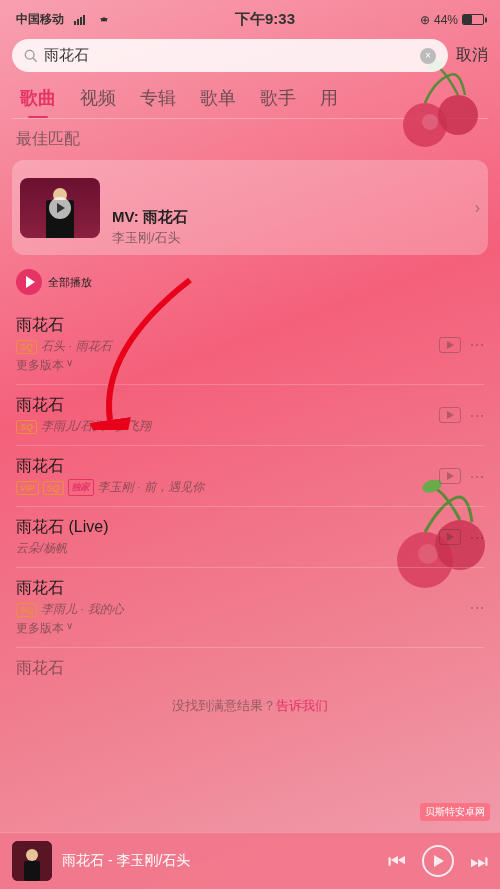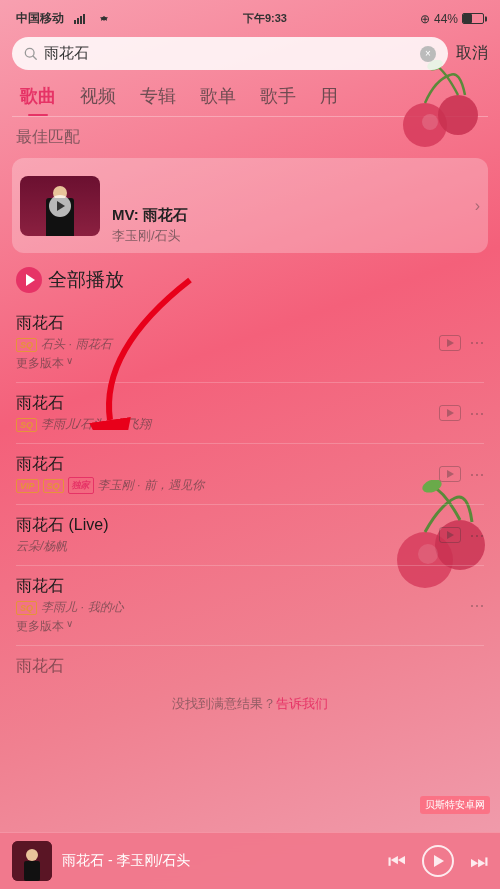--- a/index.html
+++ b/index.html
@@ -22,21 +22,21 @@
       padding: 10px 16px 4px;
       position: relative;
       z-index: 10;
     }
     .status-left {
       font-size: 12px;
       font-weight: 600;
       color: #333;
     }
     .status-center {
-      font-size: 11px;
+      font-size: 15px;
       font-weight: 600;
       color: #333;
     }
     .status-right {
       display: flex;
       align-items: center;
       gap: 4px;
       font-size: 12px;
       color: #333;
     }
@@ -273,21 +273,21 @@
     }
     .play-all-triangle {
       width: 0;
       height: 0;
       border-left: 9px solid white;
       border-top: 6px solid transparent;
       border-bottom: 6px solid transparent;
       margin-left: 2px;
     }
     .play-all-text {
-      font-size: 19px;
+      font-size: 11px;
       font-weight: 500;
       color: #222;
     }
 
     
     .song-item {
       display: flex;
       align-items: center;
       padding: 10px 16px;
       gap: 10px;
@@ -468,21 +468,21 @@
       position: absolute;
       top: 270px;
       left: 80px;
       z-index: 20;
       pointer-events: none;
     }
 
     
     .watermark {
       position: absolute;
-      bottom: 75px;
+      bottom: 68px;
       right: 10px;
       background: rgba(255,100,120,0.7);
       color: white;
       font-size: 10px;
       padding: 2px 5px;
       border-radius: 3px;
       z-index: 50;
     }
   </style>
 </head>

